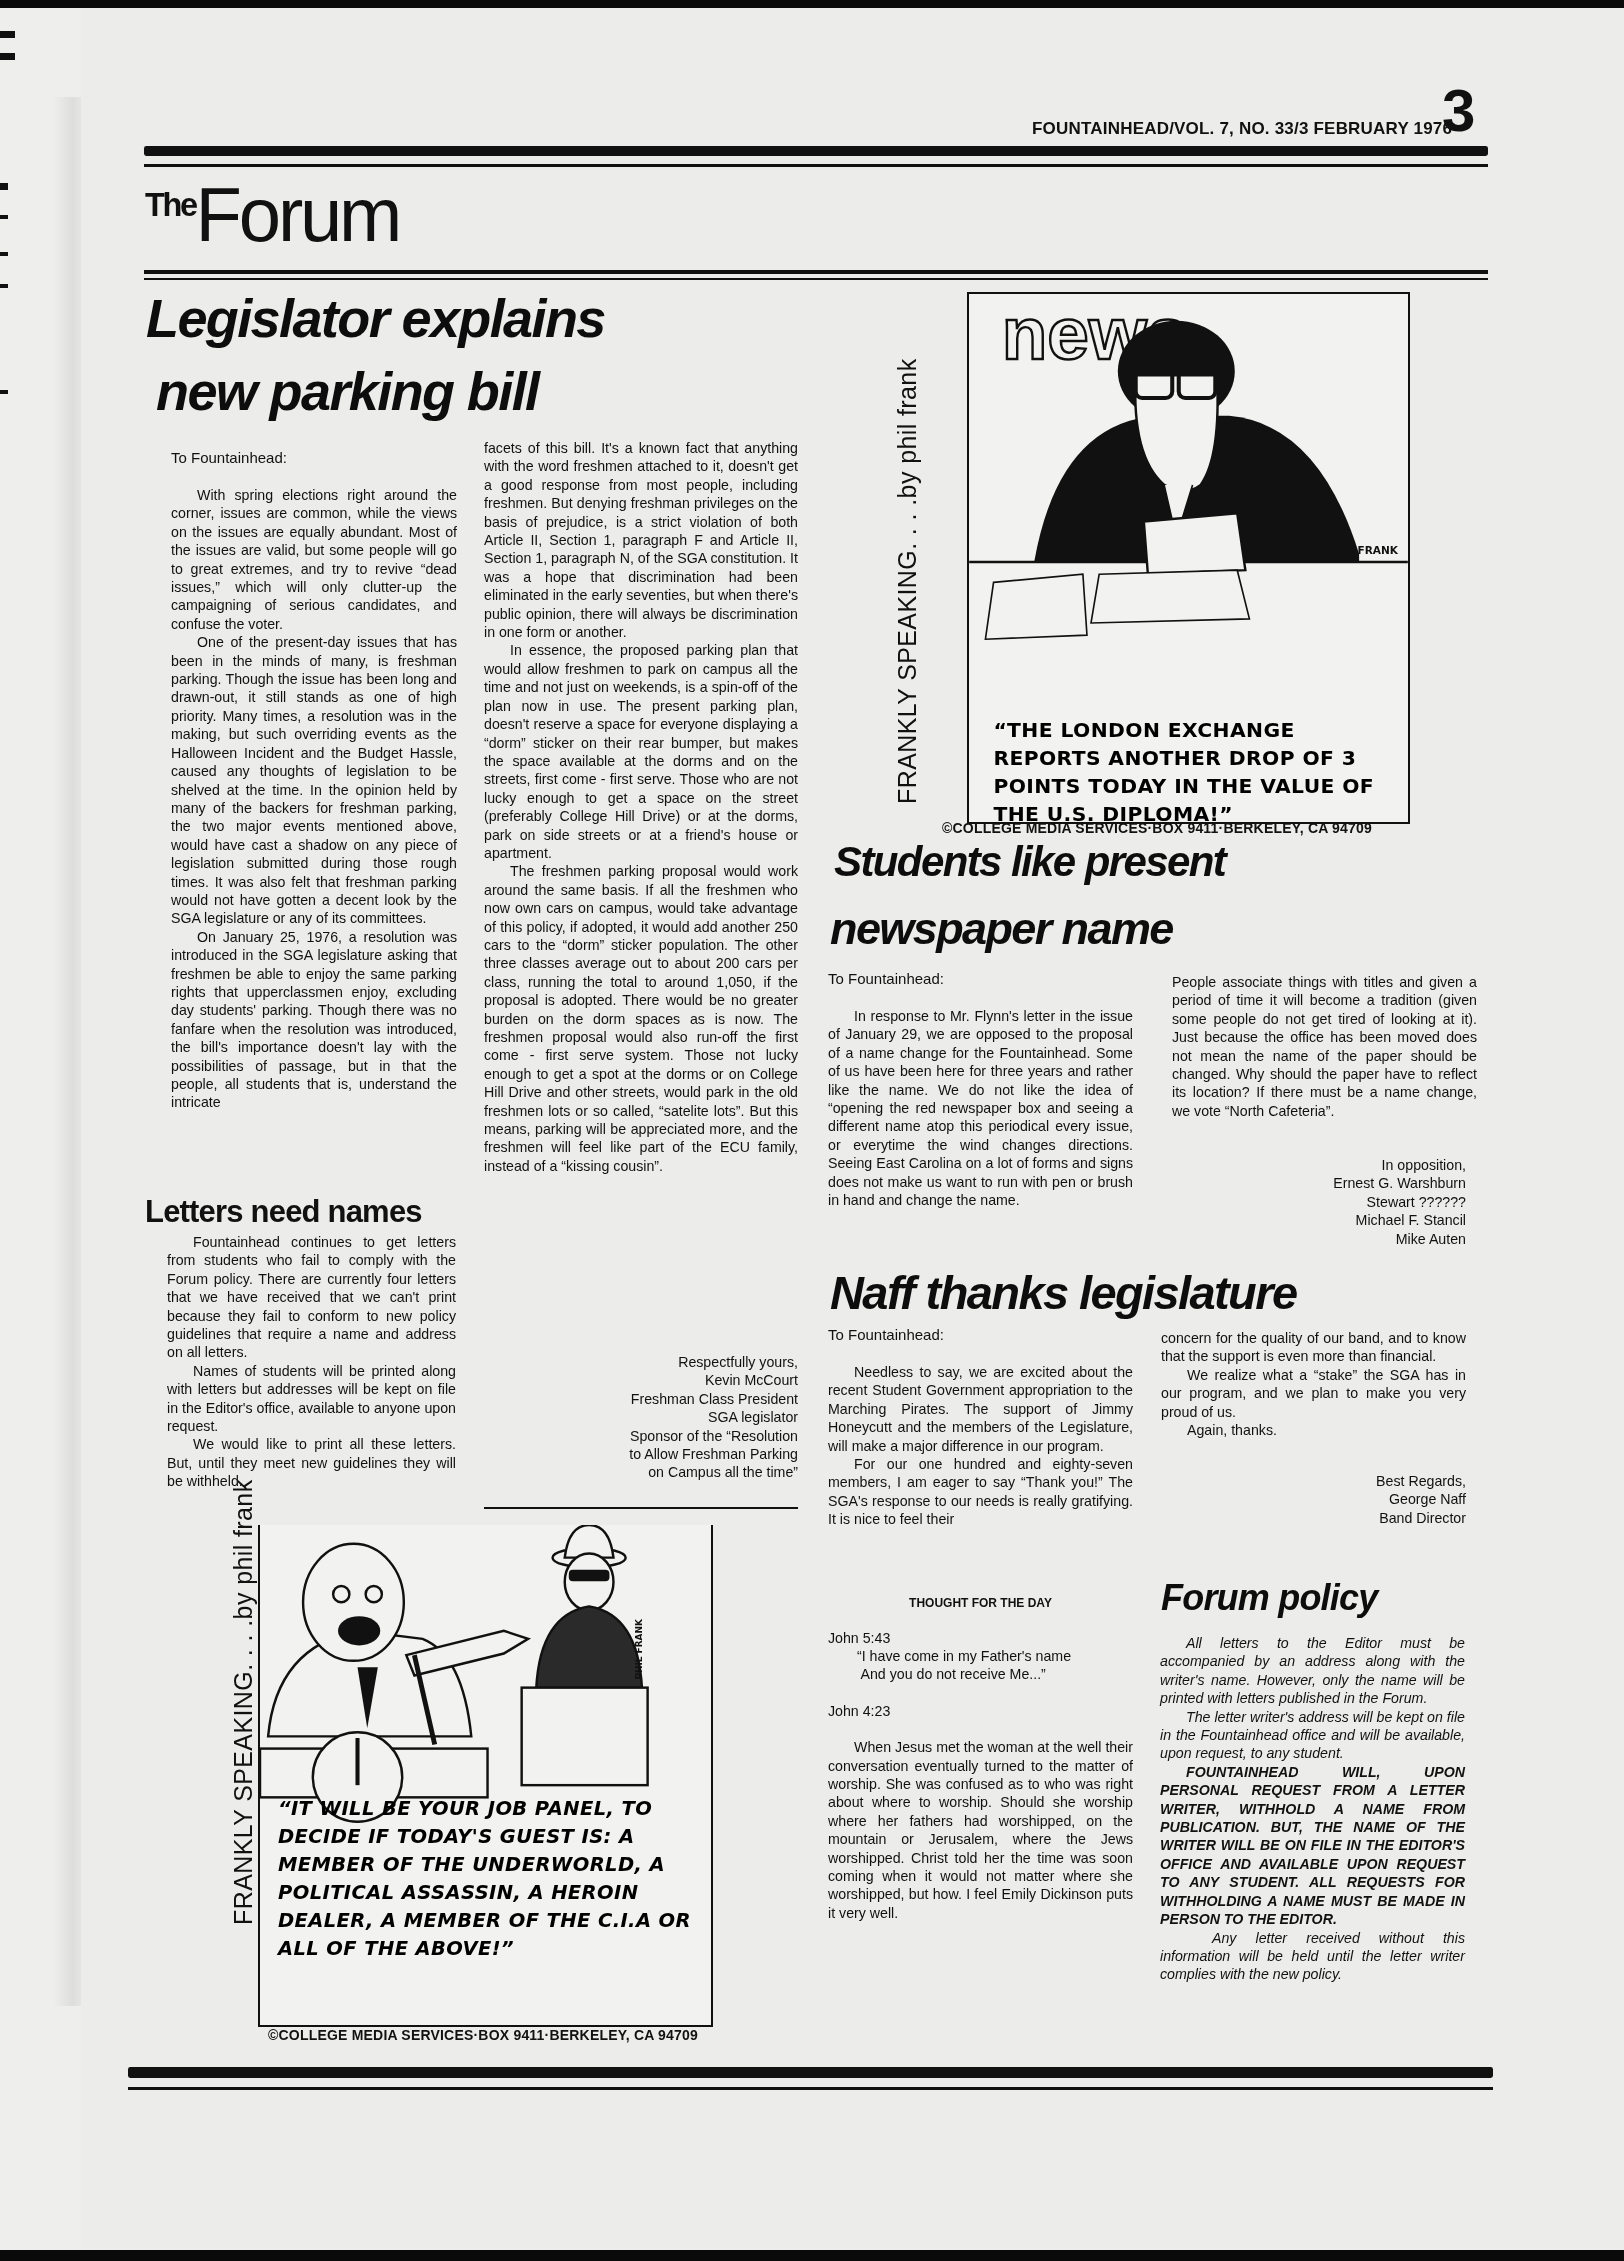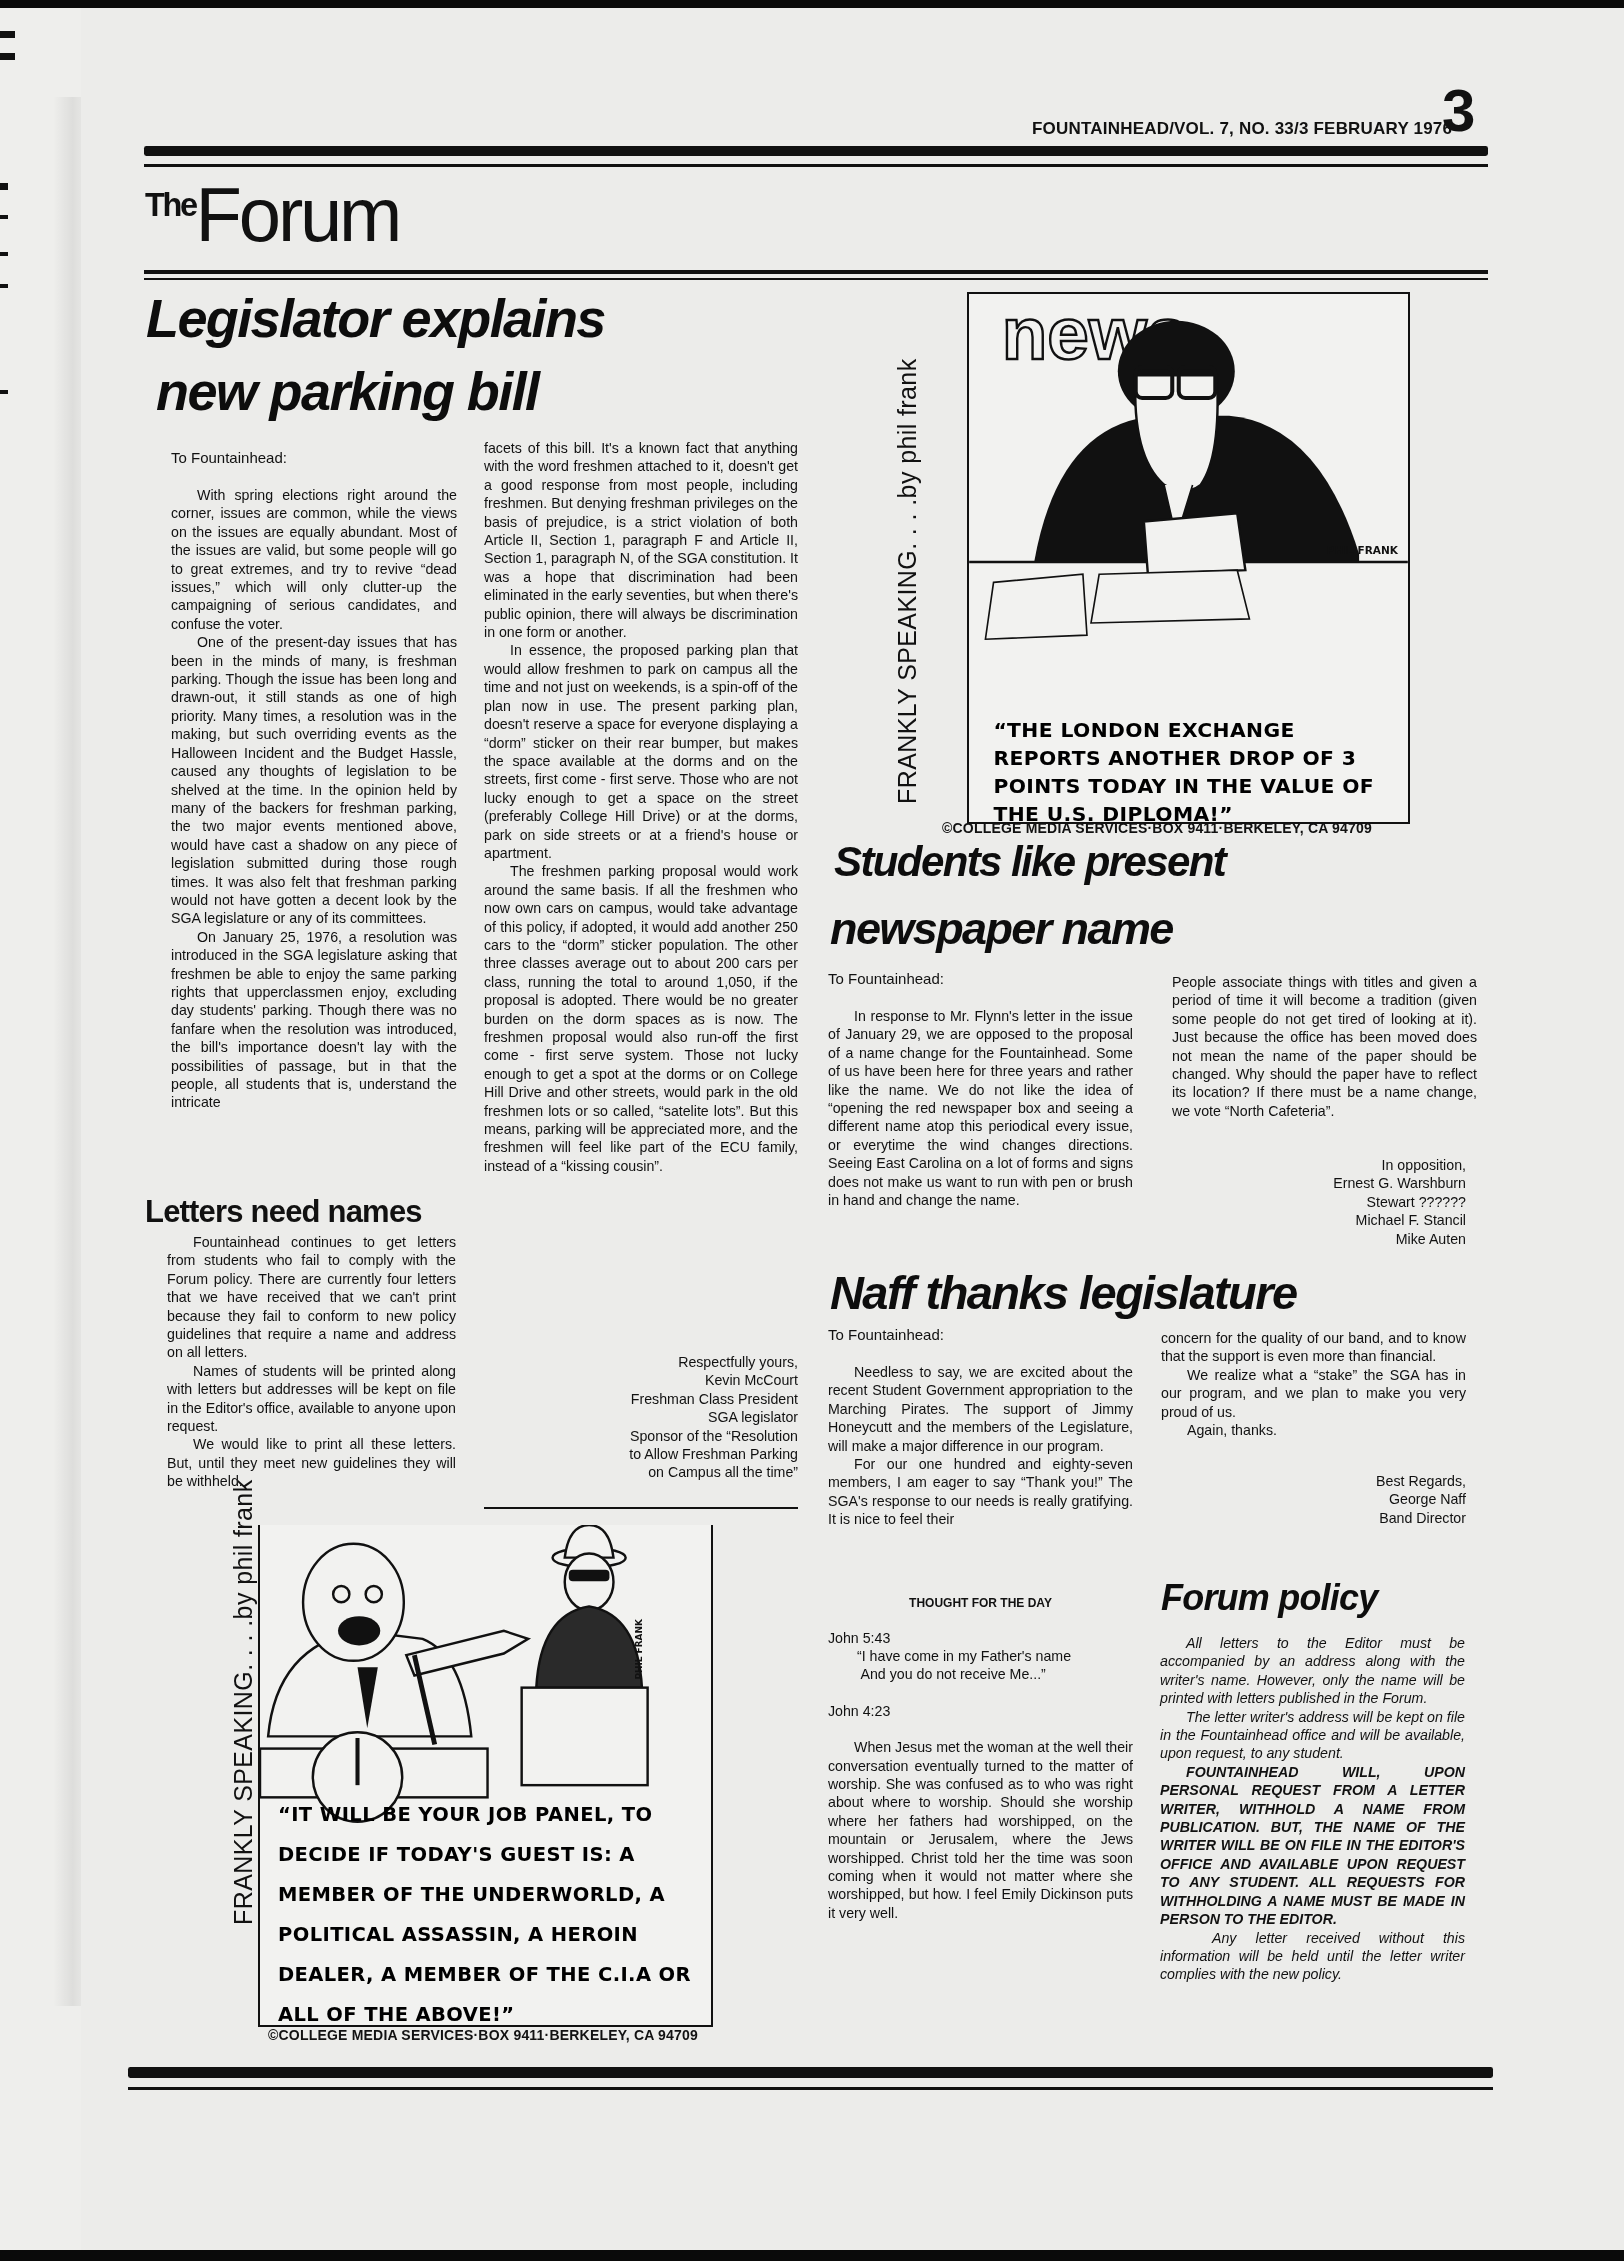--- a/index.html
+++ b/index.html
@@ -188,21 +188,21 @@
     <line x1="190" y1="160" x2="215" y2="270" stroke="#111" stroke-width="6"></line>
 
     <ellipse cx="405" cy="40" rx="45" ry="12" fill="#f2f2f0" stroke="#111" stroke-width="3"></ellipse>
     <path d="M375 40 Q380 0 405 0 Q430 0 435 40 Z" fill="#f2f2f0" stroke="#111" stroke-width="3"></path>
     <ellipse cx="405" cy="70" rx="30" ry="35" fill="#f2f2f0" stroke="#111" stroke-width="3"></ellipse>
     <rect x="380" y="55" width="50" height="14" rx="5" fill="#111"></rect>
     <path d="M340 200 Q345 110 405 100 Q465 110 470 200 Z" fill="#2a2a2a" stroke="#111" stroke-width="3"></path>
     <rect x="322" y="200" width="155" height="120" fill="#f2f2f0" stroke="#111" stroke-width="3"></rect>
     <text x="470" y="190" font-family="DejaVu Sans, sans-serif" font-size="11" font-weight="bold" fill="#111" transform="rotate(-90 470 190)">PHIL FRANK</text>
   </svg>
-  <div class="abs caption-hand" style="left:18px;top:270px;width:414px;font-size:19.5px;line-height:40px;">“IT WILL BE YOUR JOB PANEL, TO DECIDE IF TODAY'S GUEST IS: A MEMBER OF THE UNDERWORLD, A POLITICAL ASSASSIN, A HEROIN DEALER, A MEMBER OF THE C.I.A OR ALL OF THE ABOVE!”</div>
+  <div class="abs caption-hand" style="left:18px;top:270px;width:414px;font-size:19.5px;line-height:28px;font-style:italic;">“IT WILL BE YOUR JOB PANEL, TO DECIDE IF TODAY'S GUEST IS: A MEMBER OF THE UNDERWORLD, A POLITICAL ASSASSIN, A HEROIN DEALER, A MEMBER OF THE C.I.A OR ALL OF THE ABOVE!”</div>
 </div>
 <div class="abs copyright" style="left:268px;top:2027px;">©COLLEGE MEDIA SERVICES·BOX 9411·BERKELEY, CA 94709</div>
 
 <div class="abs col" style="left:828px;top:1594px;width:305px;">
   <div class="thought-title">THOUGHT FOR THE DAY</div>
   <div style="height:16.2px;"></div>
   <div>John 5:43</div>
   <div style="padding-left:29px;">“I have come in my Father's name</div>
   <div style="padding-left:32.5px;">And you do not receive Me...”</div>
   <div style="height:18px;"></div>

